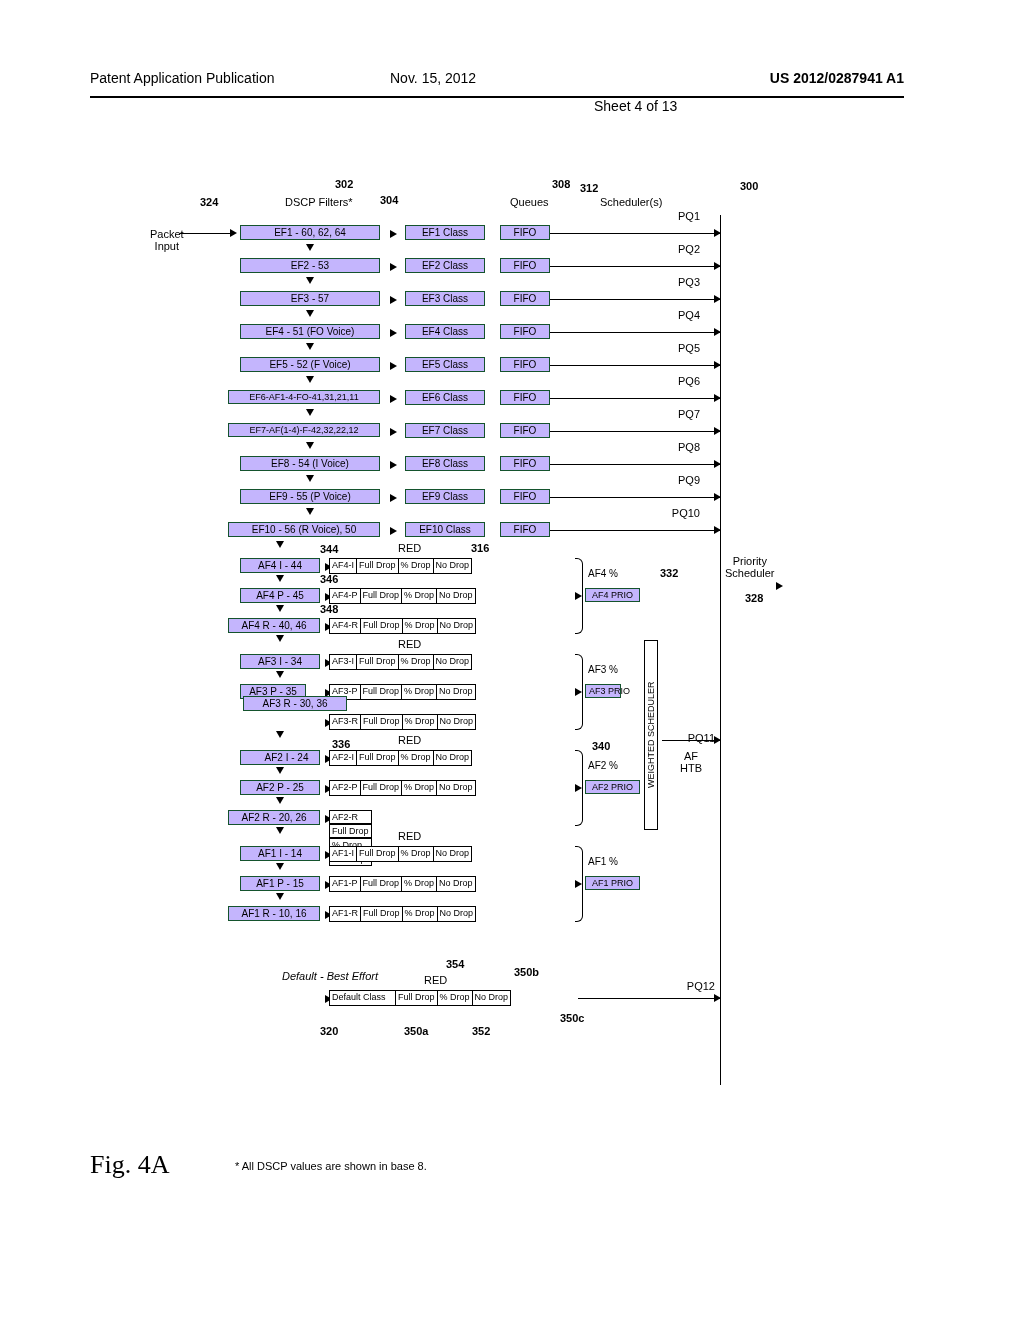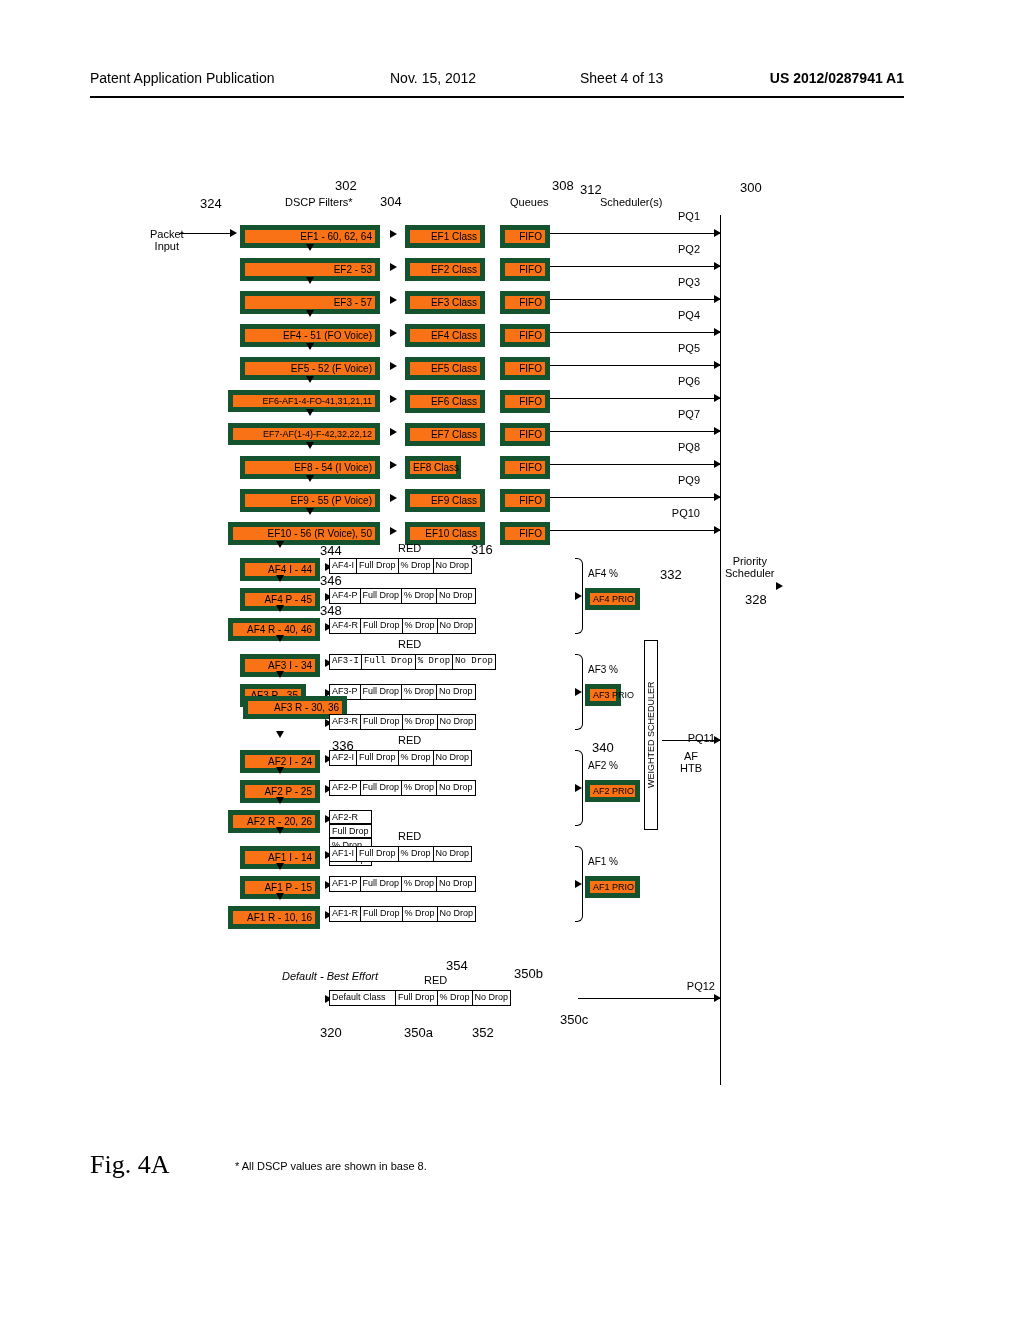--- a/index.html
+++ b/index.html
@@ -22,21 +22,21 @@
   .topbar {
     position: absolute;
     top: 70px;
     left: 90px;
     right: 120px;
     height: 30px;
     font-size: 14px;
   }
   .topbar .pub { float: left; font-weight: normal; }
   .topbar .date { position: absolute; left: 300px; }
-  .topbar .sheet { position: absolute; left: 490px; }
+  .topbar .sheet { position: absolute; left: 504px; margin-top: 28px; }
   .topbar .num { position: absolute; right: 0; font-weight: bold;}
   .rule {
     position: absolute;
     top: 96px;
     left: 90px;
     right: 120px;
     height: 0;
     border-top: 2px solid #000;
   }
   .diagram {
@@ -45,30 +45,31 @@
     left: 180px;
     width: 580px;
     height: 960px;
   }
   .label {
     position: absolute;
     font-size: 11px;
   }
   .ref {
     position: absolute;
-    font-size: 13px;
+    font-size: 11px;
+    font-weight: bold;
   }
   .box {
     position: absolute;
-    border: 5px solid #14532d;
+    border: 1px solid #14532d;
     padding: 1px 3px;
     font-size: 10px;
-    background: #f97316;
+    background: #c4b5fd;
     white-space: nowrap;
-    text-align: right;
+    text-align: center;
   }
   .redrow {
     position: absolute;
     left: 150px;
     height: 16px;
     display: flex;
     font-size: 9px;
   }
   .redrow .seg {
     border: 1px solid #000;
@@ -234,21 +235,21 @@
       <div class="arrow-right" style="left:210px; top:248px;"></div>
       <div class="box" style="left:225px; top:243px; width:80px;">EF7 Class</div>
       <div class="box" style="left:320px; top:243px; width:50px;">FIFO</div>
       <div class="hline" style="left:370px; top:251px; width:170px;"></div>
       <div class="arrow-right" style="left:534px; top:247px;"></div>
       <div class="pq-col" style="top:228px;">PQ7</div>
       <div class="arrow-down" style="left:126px; top:262px;"></div>
 
       <div class="box" style="left:60px; top:276px; width:140px;">EF8 - 54 (I Voice)</div>
       <div class="arrow-right" style="left:210px; top:281px;"></div>
-      <div class="box" style="left:225px; top:276px; width:56px;">EF8 Class</div>
+      <div class="box" style="left:225px; top:276px; width:80px;">EF8 Class</div>
       <div class="box" style="left:320px; top:276px; width:50px;">FIFO</div>
       <div class="hline" style="left:370px; top:284px; width:170px;"></div>
       <div class="arrow-right" style="left:534px; top:280px;"></div>
       <div class="pq-col" style="top:261px;">PQ8</div>
       <div class="arrow-down" style="left:126px; top:295px;"></div>
 
       <div class="box" style="left:60px; top:309px; width:140px;">EF9 - 55 (P Voice)</div>
       <div class="arrow-right" style="left:210px; top:314px;"></div>
       <div class="box" style="left:225px; top:309px; width:80px;">EF9 Class</div>
       <div class="box" style="left:320px; top:309px; width:50px;">FIFO</div>
@@ -310,21 +311,21 @@
 
     <div class="curly" style="left:395px; top:378px; width:8px; height:76px;"></div>
     <div class="label" style="left:408px; top:388px; font-size:10px;">AF4 %</div>
     <div class="arrow-right" style="left:395px; top:412px;"></div>
     <div class="box" style="left:405px; top:408px; width:55px; font-size:9px;">AF4 PRIO</div>
 
     <div class="label" style="left:218px; top:458px;">RED</div>
 
     <div class="box" style="left:60px; top:474px; width:80px;">AF3 I - 34</div>
     <div class="arrow-right" style="left:145px; top:479px;"></div>
-    <div class="redrow" style="top:474px;font-family:Liberation Mono, monospace;">
+    <div class="redrow" style="top:474px;">
       <div class="seg">AF3-I</div>
       <div class="seg">Full Drop</div>
       <div class="seg">% Drop</div>
       <div class="seg">No Drop</div>
     </div>
     <div class="arrow-down" style="left:96px; top:491px;"></div>
 
     <div class="box" style="left:60px; top:504px; width:66px;">AF3 P - 35</div>
     <div class="arrow-right" style="left:145px; top:509px;"></div>
     <div class="redrow" style="top:504px;">

